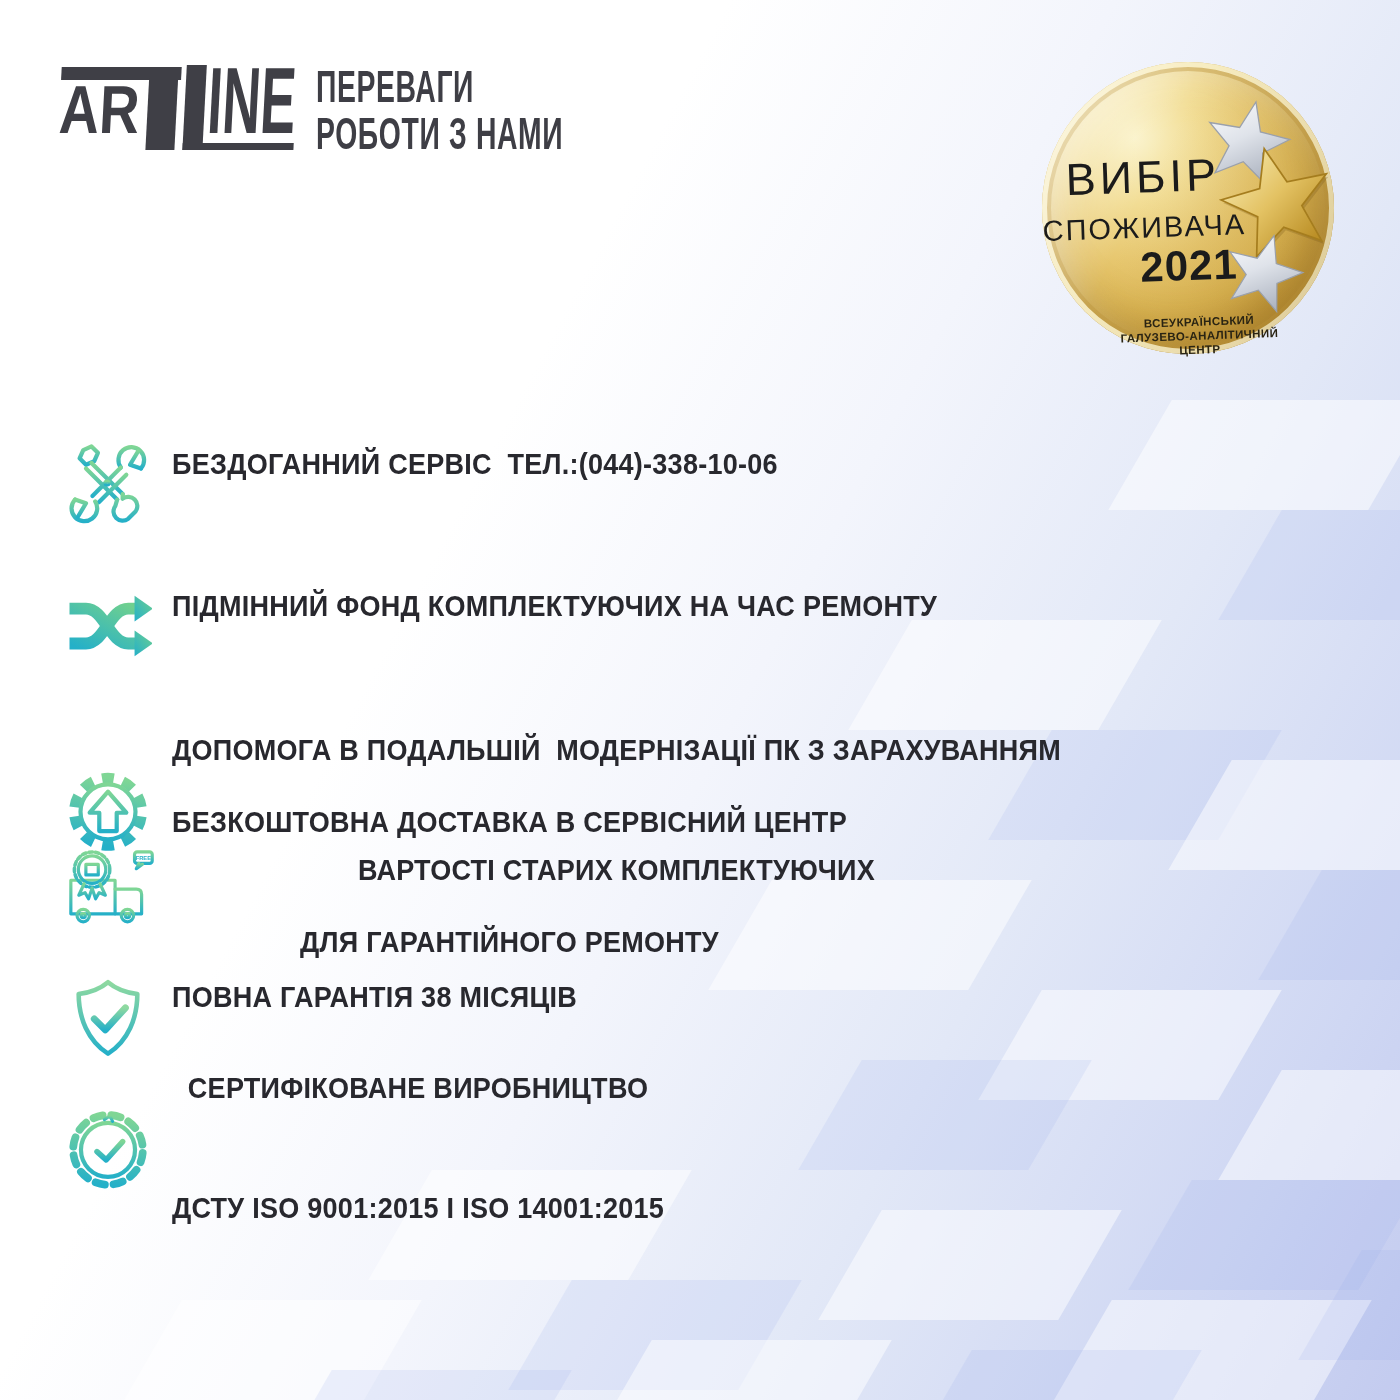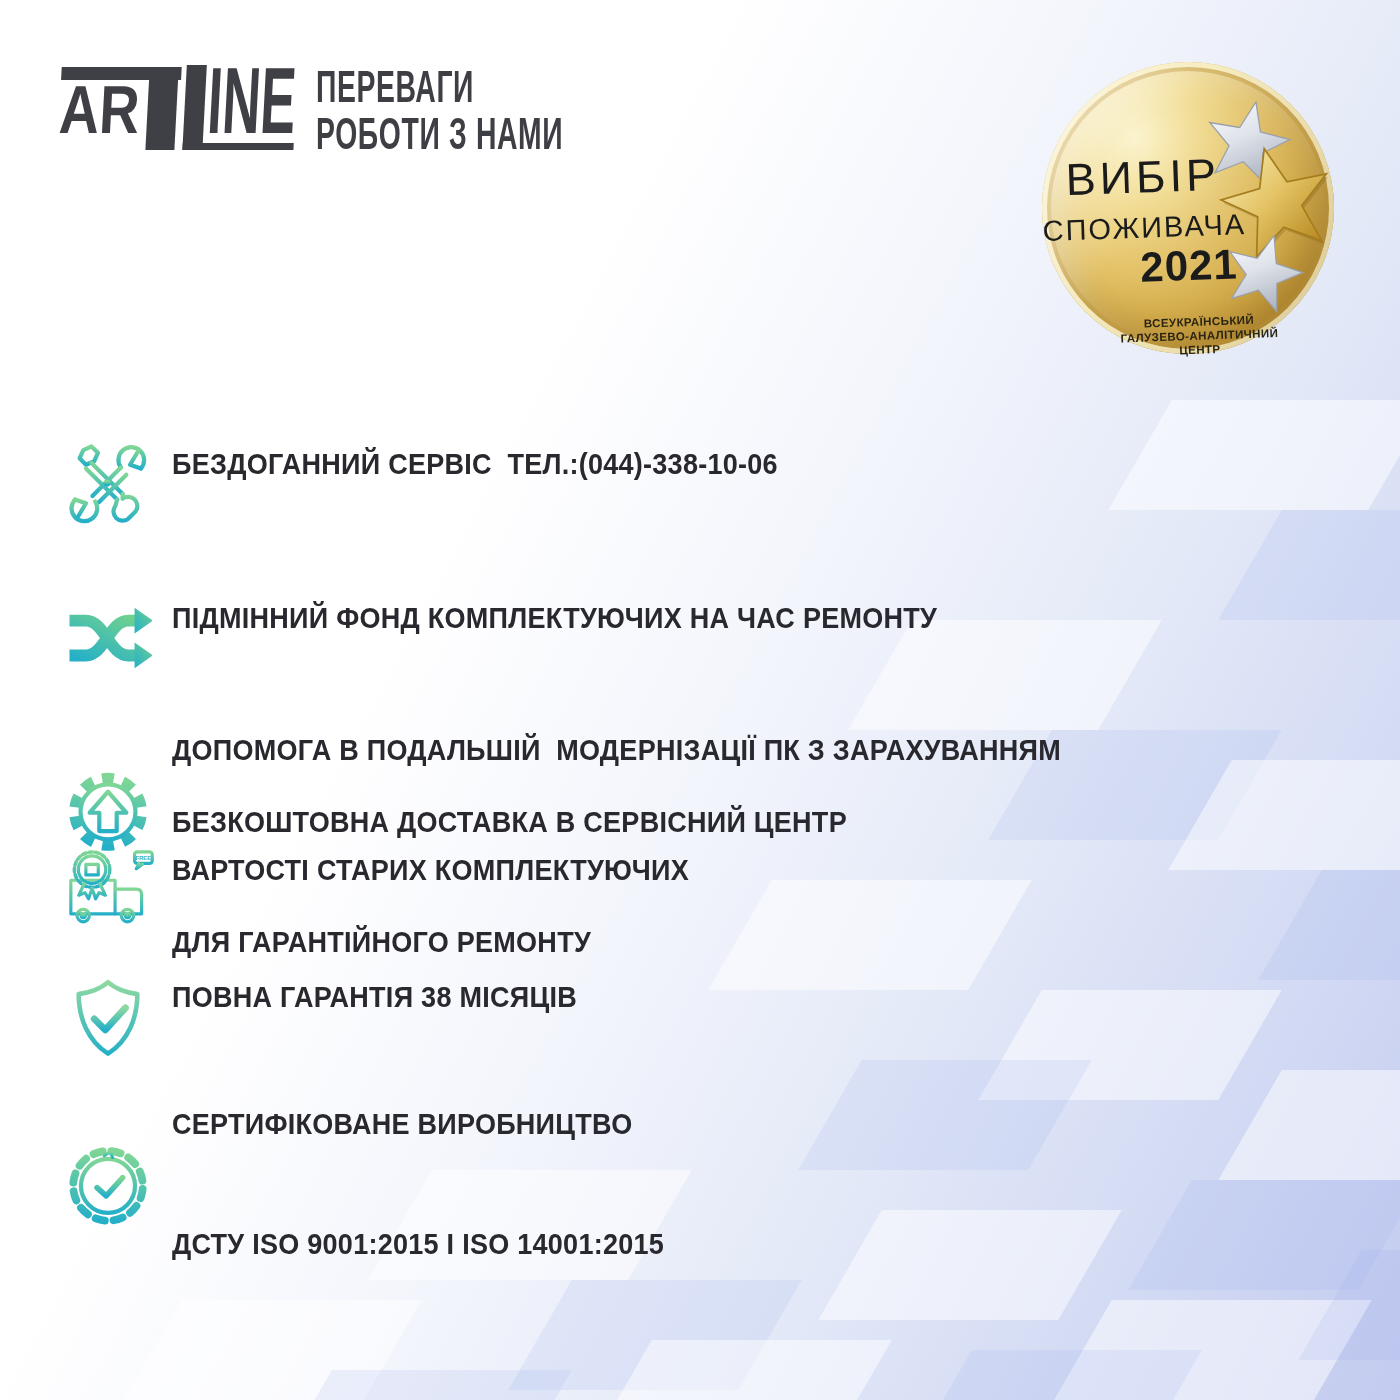--- a/index.html
+++ b/index.html
@@ -32,27 +32,27 @@
     background:linear-gradient(115deg,rgba(255,255,255,0.55) 0%,rgba(255,255,255,0) 38%,rgba(140,100,25,0.10) 72%,rgba(120,85,20,0.22) 100%);}
   .medal-stars{position:absolute;left:0;top:0;width:292px;height:292px;overflow:visible;}
   .medal-texts{position:absolute;inset:0;transform:rotate(-2deg);color:#1b1b1b;}
   .medal-title{position:absolute;left:16px;top:88px;width:172px;text-align:center;font-size:45px;font-weight:400;letter-spacing:4px;}
   .medal-subtitle{position:absolute;left:0px;top:148px;width:192px;text-align:center;font-size:29px;font-weight:400;letter-spacing:2px;}
   .medal-year{position:absolute;left:60px;top:180px;width:170px;text-align:center;font-size:42px;font-weight:bold;letter-spacing:1px;}
   .medal-org{position:absolute;left:28px;top:253px;width:250px;text-align:center;font-size:11.5px;font-weight:bold;line-height:14px;color:#2a2413;letter-spacing:0.4px;}
 
   
   .advantages{list-style:none;margin:0;padding:0;}
-  .adv{position:absolute;left:62px;display:flex;align-items:center;height:92px;}
+  .adv{position:absolute;left:62px;display:flex;align-items:center;height:92px;text-align:center;}
   .adv-icon{width:92px;height:92px;flex:0 0 92px;display:flex;align-items:center;justify-content:center;}
   .adv-text{margin:0 0 0 18px;font-size:30px;font-weight:bold;color:#28282e;line-height:40px;
     letter-spacing:0.3px;transform:scaleX(0.9);transform-origin:left center;white-space:pre-wrap;}
   .adv-text span{display:block;}
   .adv-text span:empty{display:none;}
-  .r1{top:438px}.r2{top:592px}.r3{top:764px}.r4{top:836px}.r5{top:971px}.r6{top:1138px}
+  .r1{top:438px}.r2{top:580px}.r3{top:764px}.r4{top:836px}.r5{top:971px}.r6{top:1102px}
 </style>
 </head>
 <body>
 
 <div class="page">
 
   <div>
     <div class="tile w" style="left:1140px;top:400px;width:260px;height:110px;"></div>
     <div class="tile b" style="left:1250px;top:510px;width:220px;height:110px;"></div>
     <div class="tile w" style="left:880px;top:620px;width:250px;height:110px;"></div>

